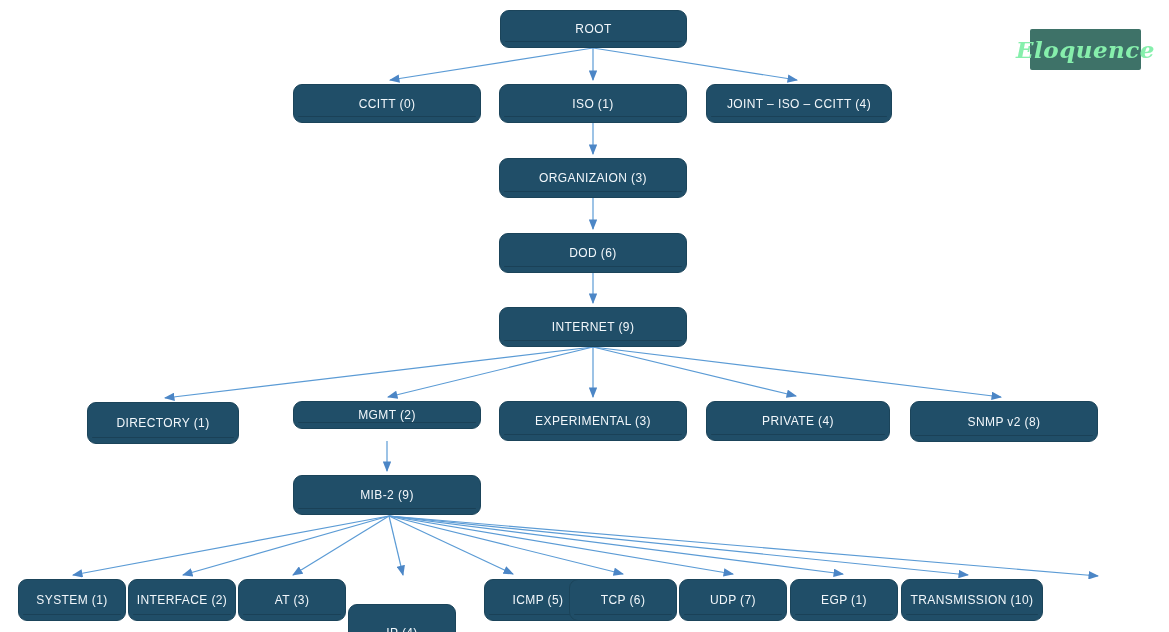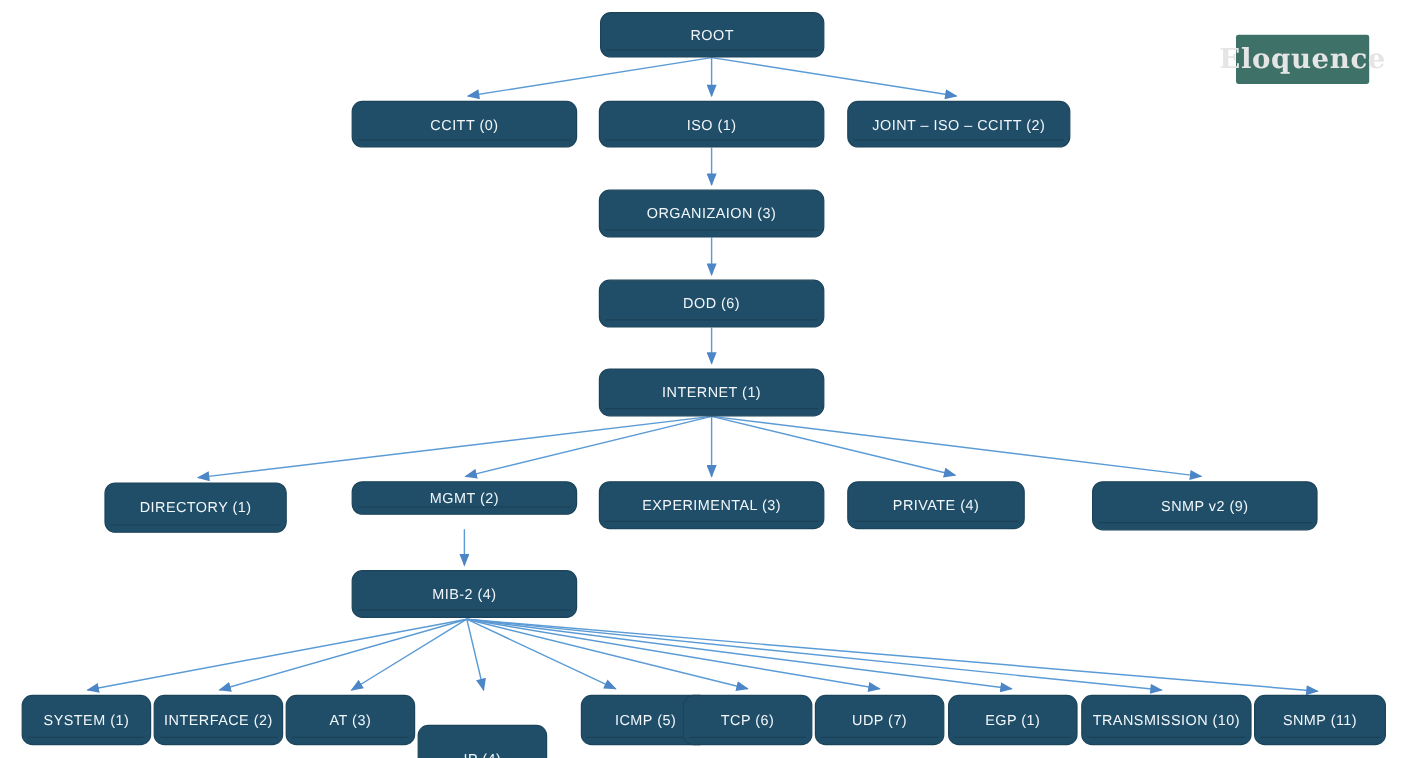--- a/index.html
+++ b/index.html
@@ -12,24 +12,24 @@
     background:#204E68;border:1px solid #1B445A;border-radius:9px;
     color:#F2F7FB;display:flex;align-items:center;justify-content:center;
     font-size:12px;letter-spacing:.4px;white-space:nowrap;padding:2px 4px;
   }
   .node::after{
     content:"";position:absolute;left:4px;right:4px;bottom:5px;height:1px;
     background:rgba(0,0,0,0.16);border-radius:1px;
   }
   .logo{
     position:absolute;left:1030px;top:29px;width:111px;height:41px;
-    background:#3E7268;color:#e5e5e5;border-radius:2px;
+    background:#3E7268;color:#86efac;border-radius:2px;
     display:flex;align-items:center;justify-content:center;
     font-family:"DejaVu Serif","Liberation Serif",serif;
-    font-weight:bold;font-size:23px;letter-spacing:.5px;
+    font-style:italic;font-weight:bold;font-size:23px;letter-spacing:.5px;
   }
 </style>
 </head>
 <body>
 
 <div class="stage">
 
   <svg class="edges" viewBox="0 0 1169 632" xmlns="http://www.w3.org/2000/svg">
     <defs>
       <marker id="ah" viewBox="0 0 10 8" refX="9" refY="4" markerWidth="9" markerHeight="7" orient="auto">
@@ -57,40 +57,39 @@
     <line x1="389" y1="516" x2="733" y2="574" marker-end="url(#ah)"></line>
     <line x1="389" y1="516" x2="843" y2="574" marker-end="url(#ah)"></line>
     <line x1="389" y1="516" x2="968" y2="575" marker-end="url(#ah)"></line>
     <line x1="389" y1="516" x2="1098" y2="576" marker-end="url(#ah)"></line>
   </svg>
 
   <div class="node" style="left:500px;top:10px;width:187px;height:38px">ROOT</div>
 
   <div class="node" style="left:293px;top:84px;width:188px;height:39px">CCITT (0)</div>
   <div class="node" style="left:499px;top:84px;width:188px;height:39px">ISO (1)</div>
-  <div class="node" style="left:706px;top:84px;width:186px;height:39px">JOINT – ISO – CCITT (2)</div>
+  <div class="node" style="left:706px;top:84px;width:186px;height:39px">JOINT – ISO – CCITT (4)</div>
 
   <div class="node" style="left:499px;top:158px;width:188px;height:40px">ORGANIZAION (3)</div>
   <div class="node" style="left:499px;top:233px;width:188px;height:40px">DOD (6)</div>
-  <div class="node" style="left:499px;top:307px;width:188px;height:40px">INTERNET (1)</div>
+  <div class="node" style="left:499px;top:307px;width:188px;height:40px">INTERNET (9)</div>
 
   <div class="node" style="left:87px;top:402px;width:152px;height:42px">DIRECTORY (1)</div>
   <div class="node" style="left:293px;top:401px;width:188px;height:28px">MGMT (2)</div>
   <div class="node" style="left:499px;top:401px;width:188px;height:40px">EXPERIMENTAL (3)</div>
-  <div class="node" style="left:706px;top:401px;width:148px;height:40px">PRIVATE (4)</div>
-  <div class="node" style="left:910px;top:401px;width:188px;height:41px">SNMP v2 (9)</div>
+  <div class="node" style="left:706px;top:401px;width:184px;height:40px">PRIVATE (4)</div>
+  <div class="node" style="left:910px;top:401px;width:188px;height:41px">SNMP v2 (8)</div>
 
-  <div class="node" style="left:293px;top:475px;width:188px;height:40px">MIB-2 (4)</div>
+  <div class="node" style="left:293px;top:475px;width:188px;height:40px">MIB-2 (9)</div>
 
   <div class="node" style="left:18px;top:579px;width:108px;height:42px">SYSTEM (1)</div>
   <div class="node" style="left:128px;top:579px;width:108px;height:42px">INTERFACE (2)</div>
   <div class="node" style="left:238px;top:579px;width:108px;height:42px">AT (3)</div>
   <div class="node" style="left:348px;top:604px;width:108px;height:58px">IP (4)</div>
   <div class="node" style="left:484px;top:579px;width:108px;height:42px">ICMP (5)</div>
   <div class="node" style="left:569px;top:579px;width:108px;height:42px">TCP (6)</div>
   <div class="node" style="left:679px;top:579px;width:108px;height:42px">UDP (7)</div>
   <div class="node" style="left:790px;top:579px;width:108px;height:42px">EGP (1)</div>
   <div class="node" style="left:901px;top:579px;width:142px;height:42px">TRANSMISSION (10)</div>
-  <div class="node" style="left:1045px;top:579px;width:110px;height:42px">SNMP (11)</div>
 
   <div class="logo">Eloquence</div>
 
 </div>
 
 </body></html>

